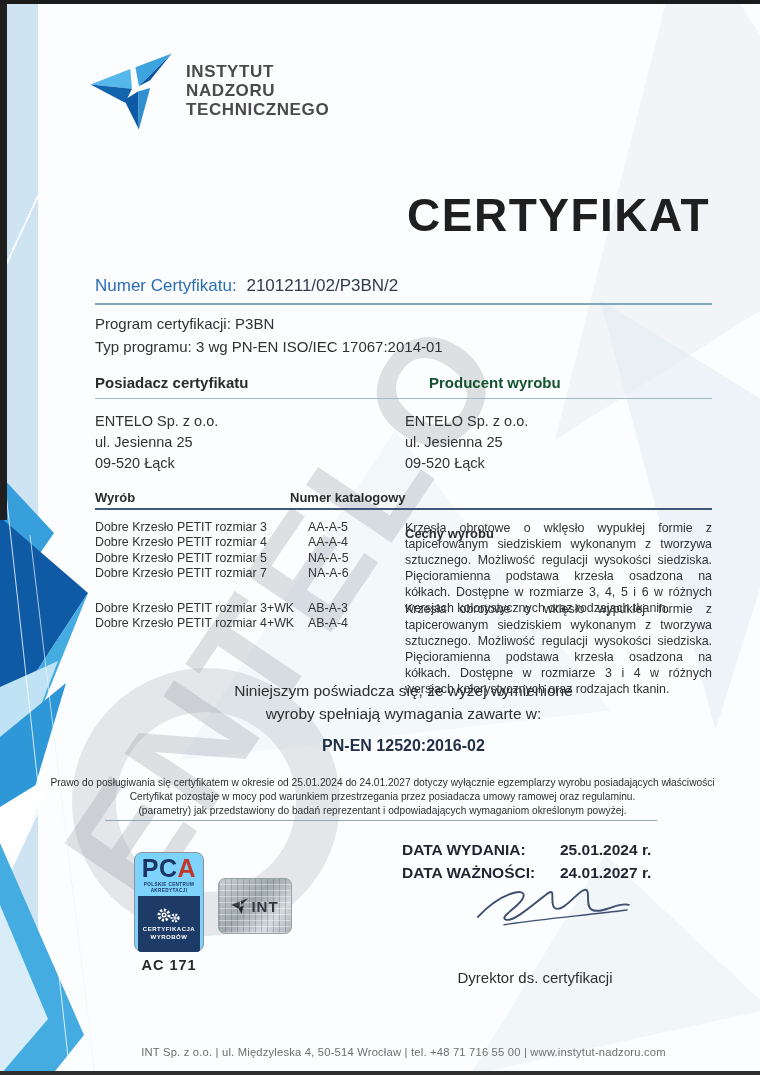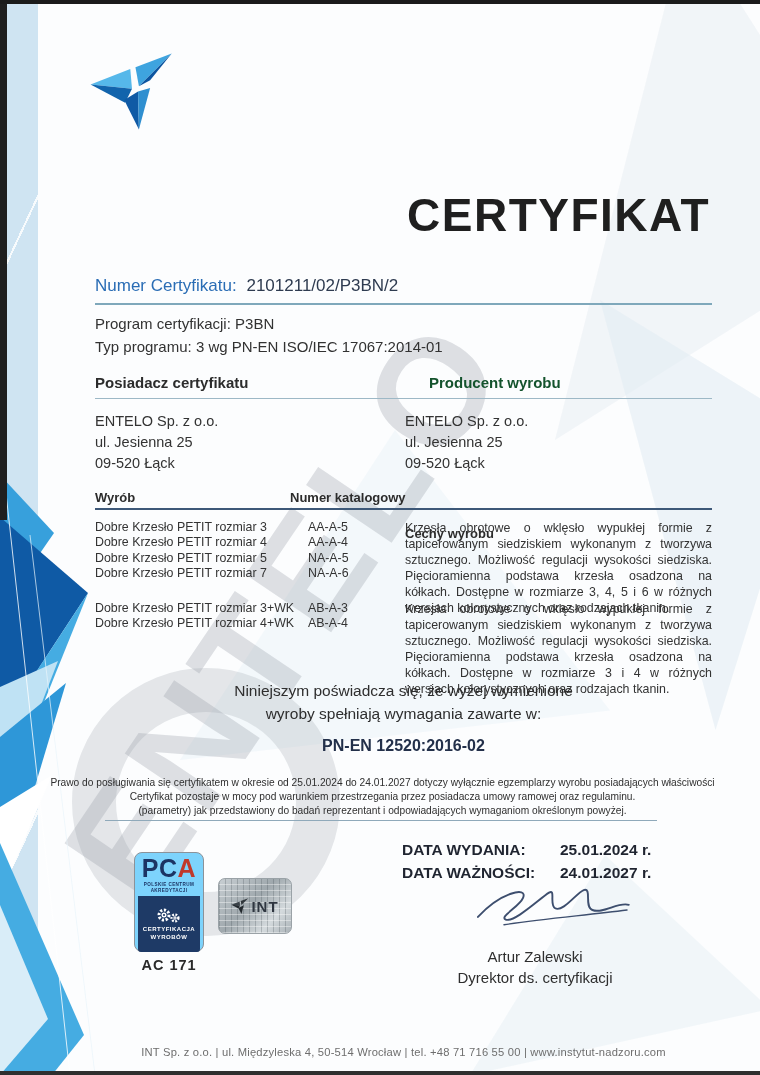--- a/index.html
+++ b/index.html
@@ -129,20 +129,25 @@
 
     <div class="abs logo-row">
       <svg class="logo-icon" viewBox="0 0 100 95">
         <polygon points="2,40 48,22 50,45" fill="#56b8ea"></polygon>
         <polygon points="2,40 50,45 42,61" fill="#1264ac"></polygon>
         <polygon points="96,4 54,20 58,42" fill="#3ea4df"></polygon>
         <polygon points="96,4 58,42 71,35" fill="#0d55a0"></polygon>
         <polygon points="58,92 41,58 57,48" fill="#0f5aa5"></polygon>
         <polygon points="58,92 57,48 71,44" fill="#2f8fd0"></polygon>
       </svg>
+      <div class="logo-text">
+        <div>INSTYTUT</div>
+        <div>NADZORU</div>
+        <div>TECHNICZNEGO</div>
+      </div>
     </div>
 
     <div class="abs title">CERTYFIKAT</div>
 
     <div class="abs certnum">
       <span class="lab">Numer Certyfikatu:</span>
       <span class="val">2101211/02/P3BN/2</span>
     </div>
     <div class="rule rule-1"></div>
 
@@ -237,18 +242,17 @@
         <polygon points="96,4 54,20 58,42" fill="#30373c"></polygon>
         <polygon points="58,92 41,58 71,44" fill="#23292e"></polygon>
       </svg>
       <span class="holo-label">INT</span>
     </div>
 
     <svg class="abs sig" viewBox="0 0 200 60">
       <path d="M14 38 C 40 10, 72 2, 66 16 C 62 26, 38 38, 46 41 C 56 45, 86 16, 96 10 C 104 5, 96 24, 103 28 C 112 33, 128 10, 136 7 C 146 4, 136 26, 146 30 C 158 35, 176 20, 188 24" stroke="#3d4e6e" stroke-width="2.2" fill="none" stroke-linecap="round"></path>
       <path d="M44 47 C 90 40, 140 36, 186 30" stroke="#3d4e6e" stroke-width="1.6" fill="none" stroke-linecap="round"></path>
     </svg>
-    <div class="abs signame">Artur Zalewski</div>
     <div class="abs sigrole">Dyrektor ds. certyfikacji</div>
 
     <div class="abs footer">INT Sp. z o.o.  |  ul. Międzyleska 4, 50-514 Wrocław  |  tel. +48 71 716 55 00  |  www.instytut-nadzoru.com</div>
   </div>
 </div>
 
 </body></html>

